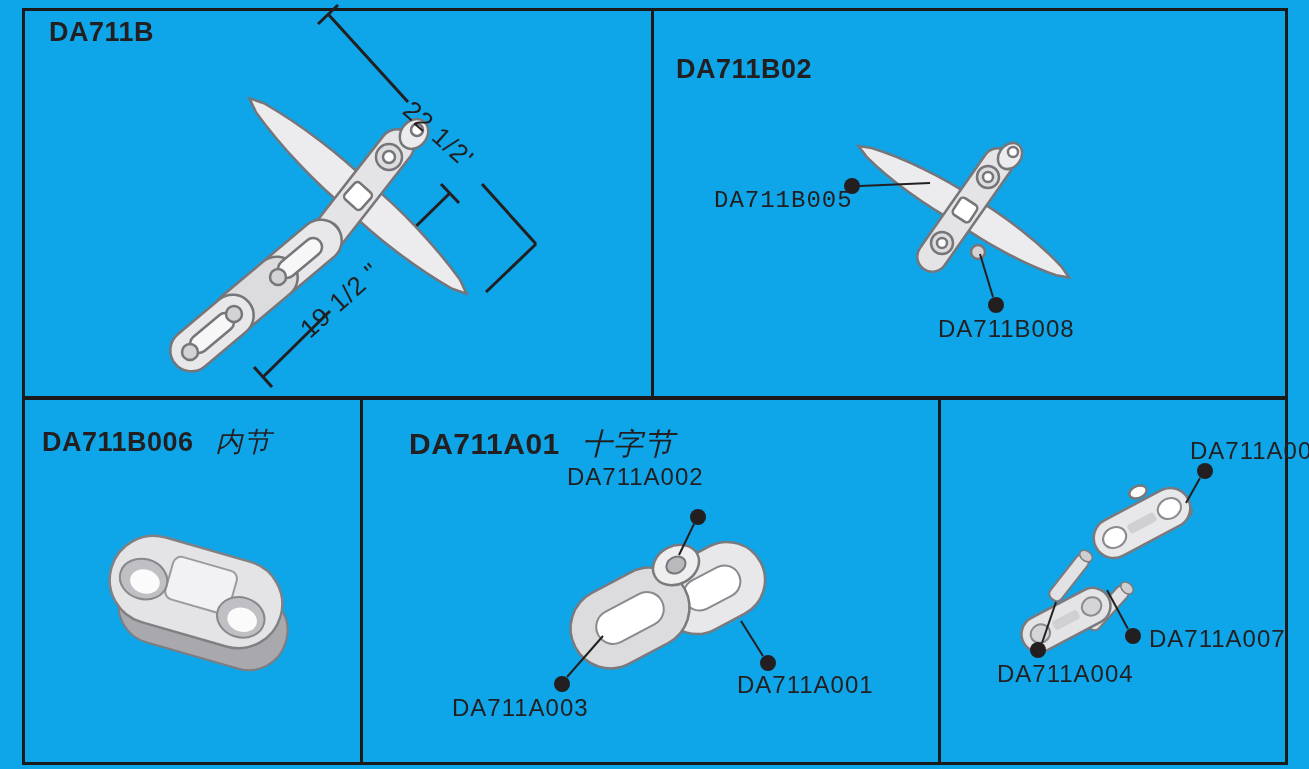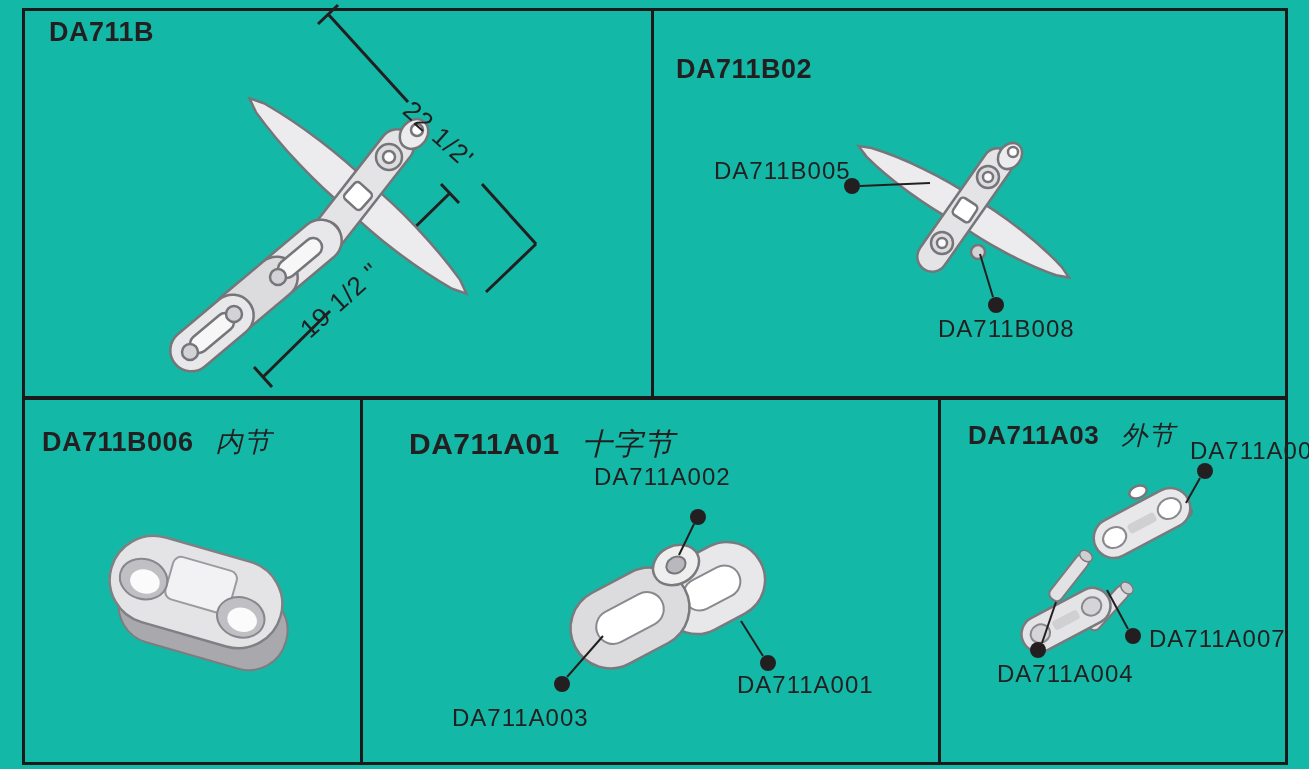--- a/index.html
+++ b/index.html
@@ -1,17 +1,17 @@
 <!DOCTYPE html>
 <html><head>
 <meta charset="utf-8">
 <style>
   html,body{margin:0;padding:0;background:#ffffff;}
   #stage{
-    position:relative;width:1309px;height:769px;background:#14b8a6;overflow:hidden;
+    position:relative;width:1309px;height:769px;background:#0ea5e9;overflow:hidden;
     font-family:"Liberation Sans","DejaVu Sans",sans-serif;color:#231f20;
   }
   .bline{position:absolute;background:#1a1a1a;}
   .panel-title{position:absolute;font-size:27px;font-weight:700;letter-spacing:0.5px;white-space:nowrap;}
   .panel-title .sub{font-weight:400;margin-left:22px;letter-spacing:1px;font-style:italic;}
   .part-label{position:absolute;font-size:24px;font-weight:400;letter-spacing:1px;white-space:nowrap;color:#231f20;}
   .dim-label{position:absolute;font-size:26px;font-weight:400;letter-spacing:1px;white-space:nowrap;color:#231f20;}
   svg{position:absolute;left:0;top:0;pointer-events:none;}
 </style>
 </head>
@@ -177,29 +177,26 @@
   </div>
   <div class="panel-title" style="left:676px;top:17px;margin-top:37px;">
     <span>DA711B02</span>
   </div>
   <div class="panel-title" style="left:42px;top:424px;">
     <span>DA711B006</span><span class="sub">内节</span>
   </div>
   <div class="panel-title" style="left:409px;top:424px;font-size:30px;">
     <span>DA711A01</span><span class="sub">十字节</span>
   </div>
-  <div class="panel-title" style="left:968px;top:418px;font-size:26px;">
-    <span>DA711A03</span><span class="sub">外节</span>
-  </div>
 
   <div class="dim-label" style="left:396px;top:119px;transform:rotate(42deg);transform-origin:center;">22 1/2'</div>
   <div class="dim-label" style="left:292px;top:285px;transform:rotate(-42deg);transform-origin:center;">19 1/2 "</div>
 
-  <div class="part-label" style="left:714px;top:157px;">DA711B005</div>
+  <div class="part-label" style="left:714px;top:187px;font-family:Liberation Mono, monospace;">DA711B005</div>
   <div class="part-label" style="left:938px;top:315px;">DA711B008</div>
-  <div class="part-label" style="left:594px;top:463px;">DA711A002</div>
-  <div class="part-label" style="left:452px;top:694px;margin-top:10px;">DA711A003</div>
+  <div class="part-label" style="left:567px;top:463px;">DA711A002</div>
+  <div class="part-label" style="left:452px;top:694px;">DA711A003</div>
   <div class="part-label" style="left:737px;top:671px;">DA711A001</div>
   <div class="part-label" style="left:1190px;top:437px;">DA711A009</div>
   <div class="part-label" style="left:1149px;top:625px;">DA711A007</div>
   <div class="part-label" style="left:997px;top:660px;">DA711A004</div>
 
 </div>
 
 </body></html>

